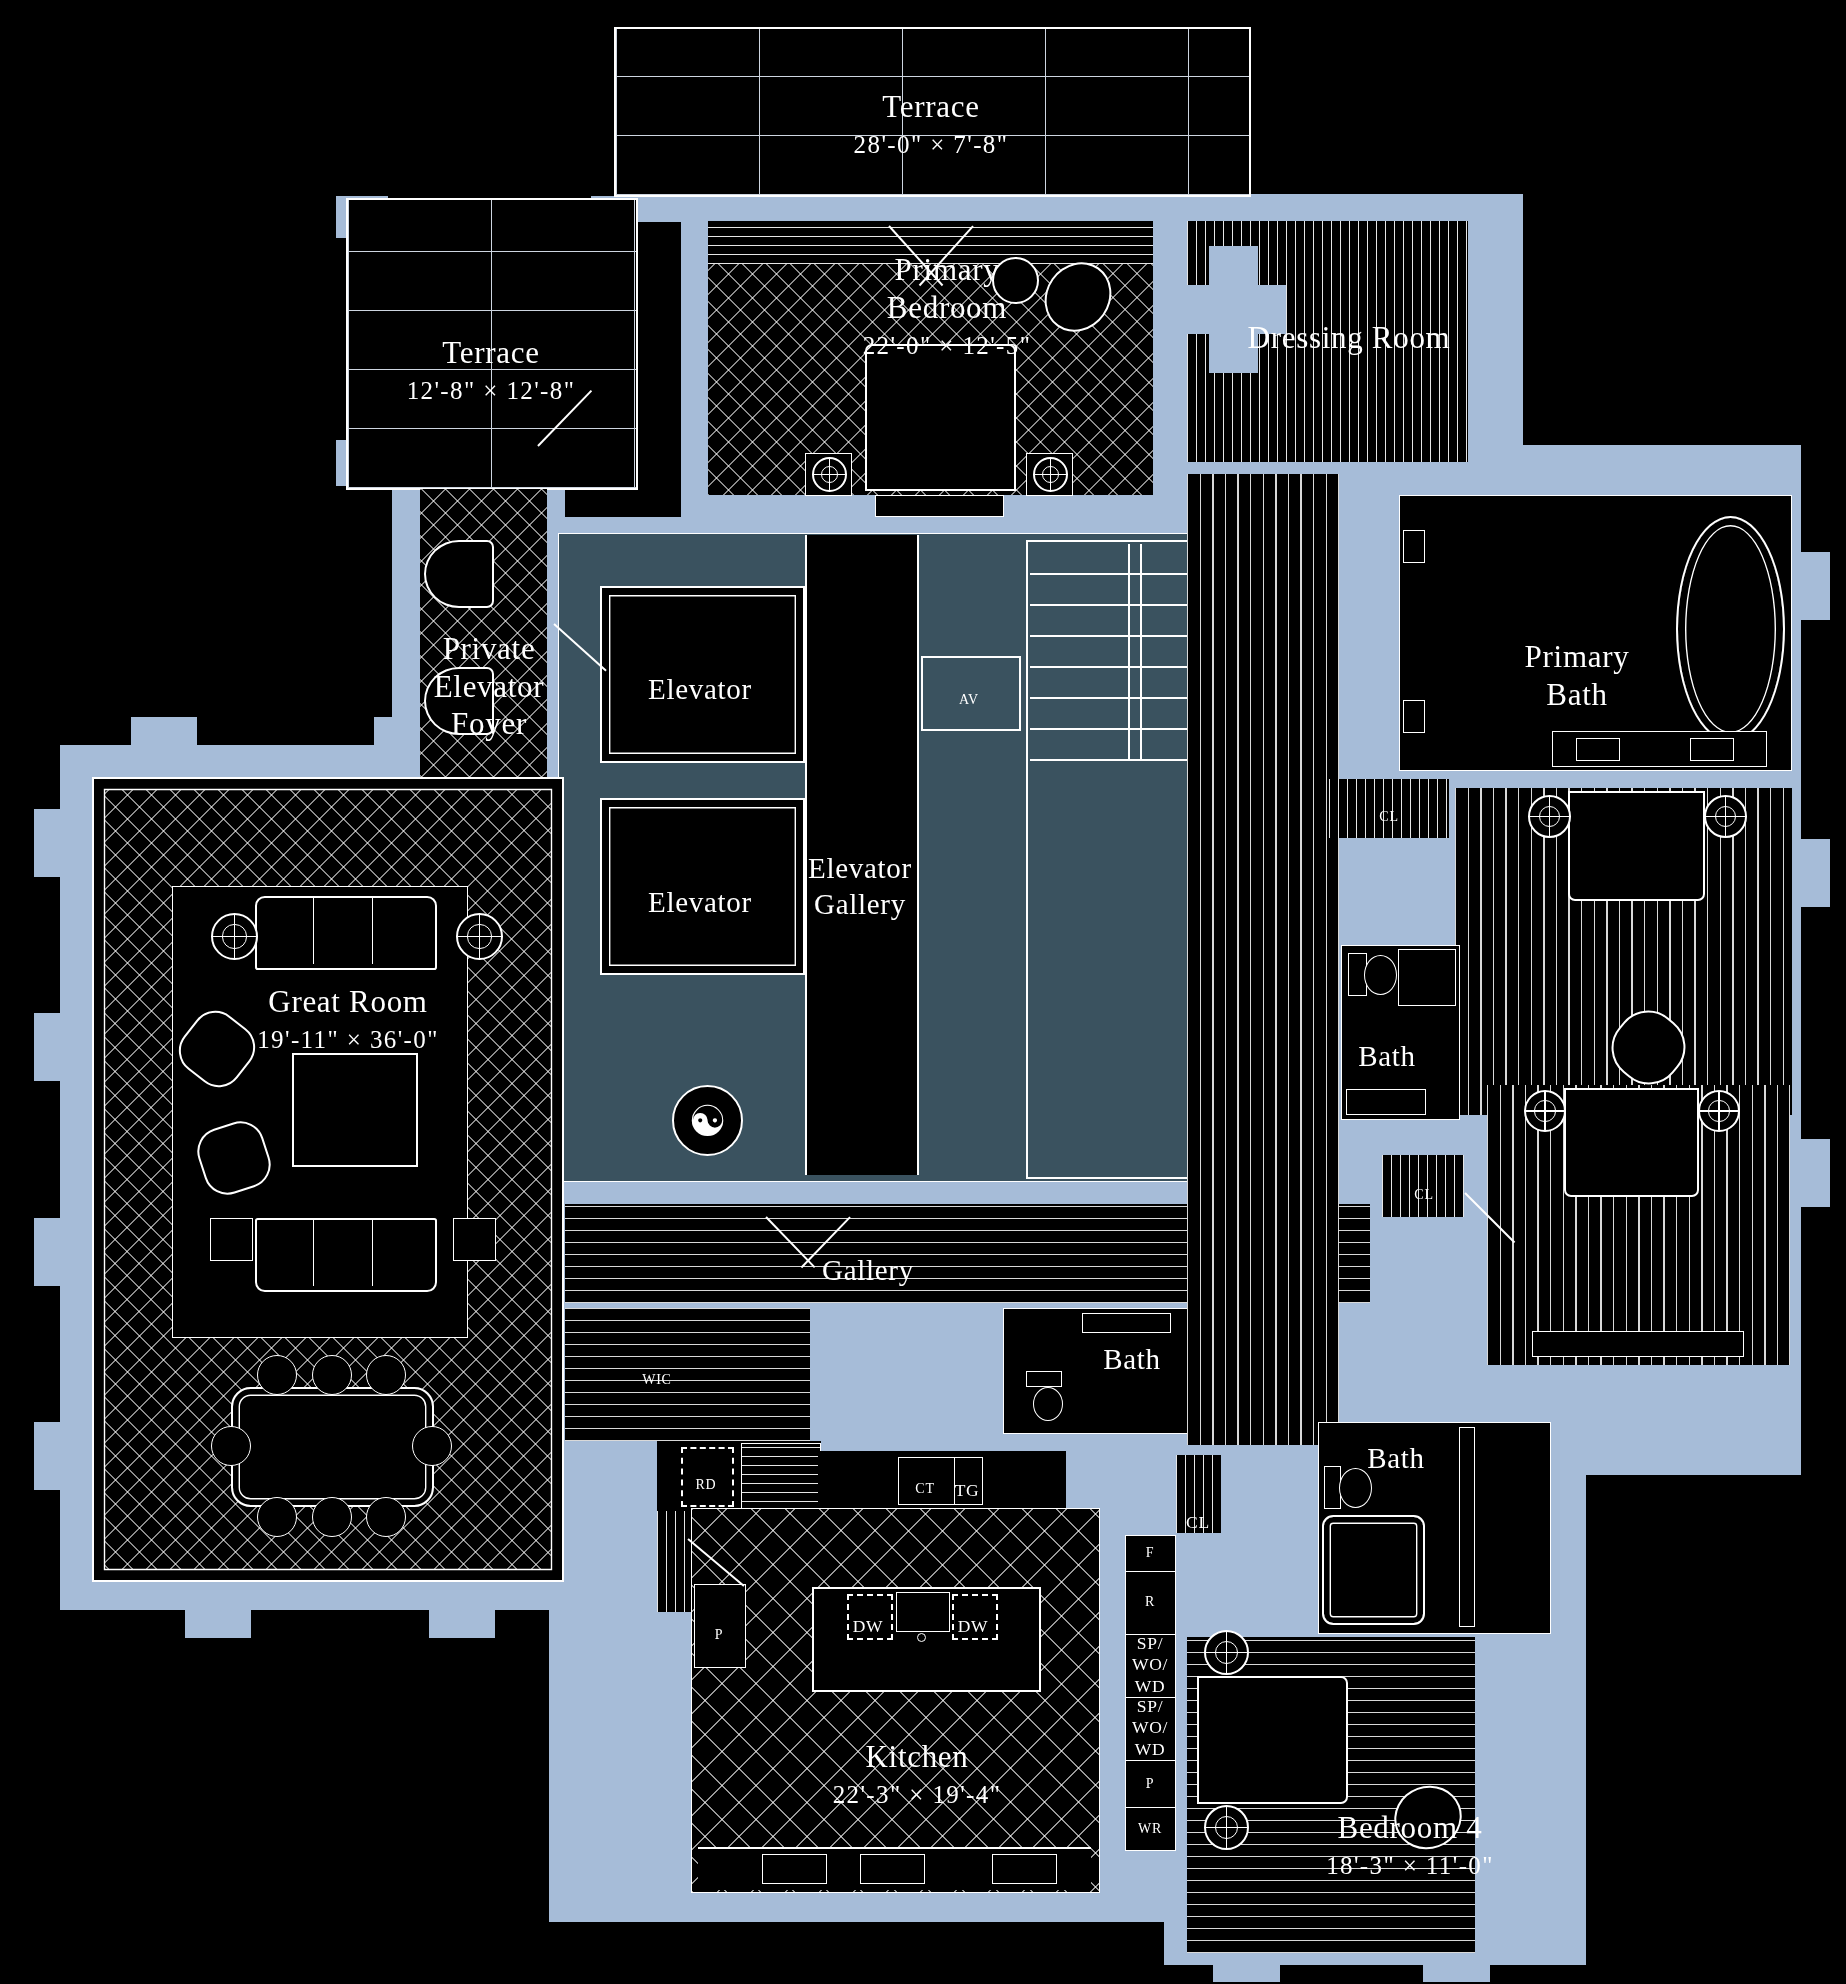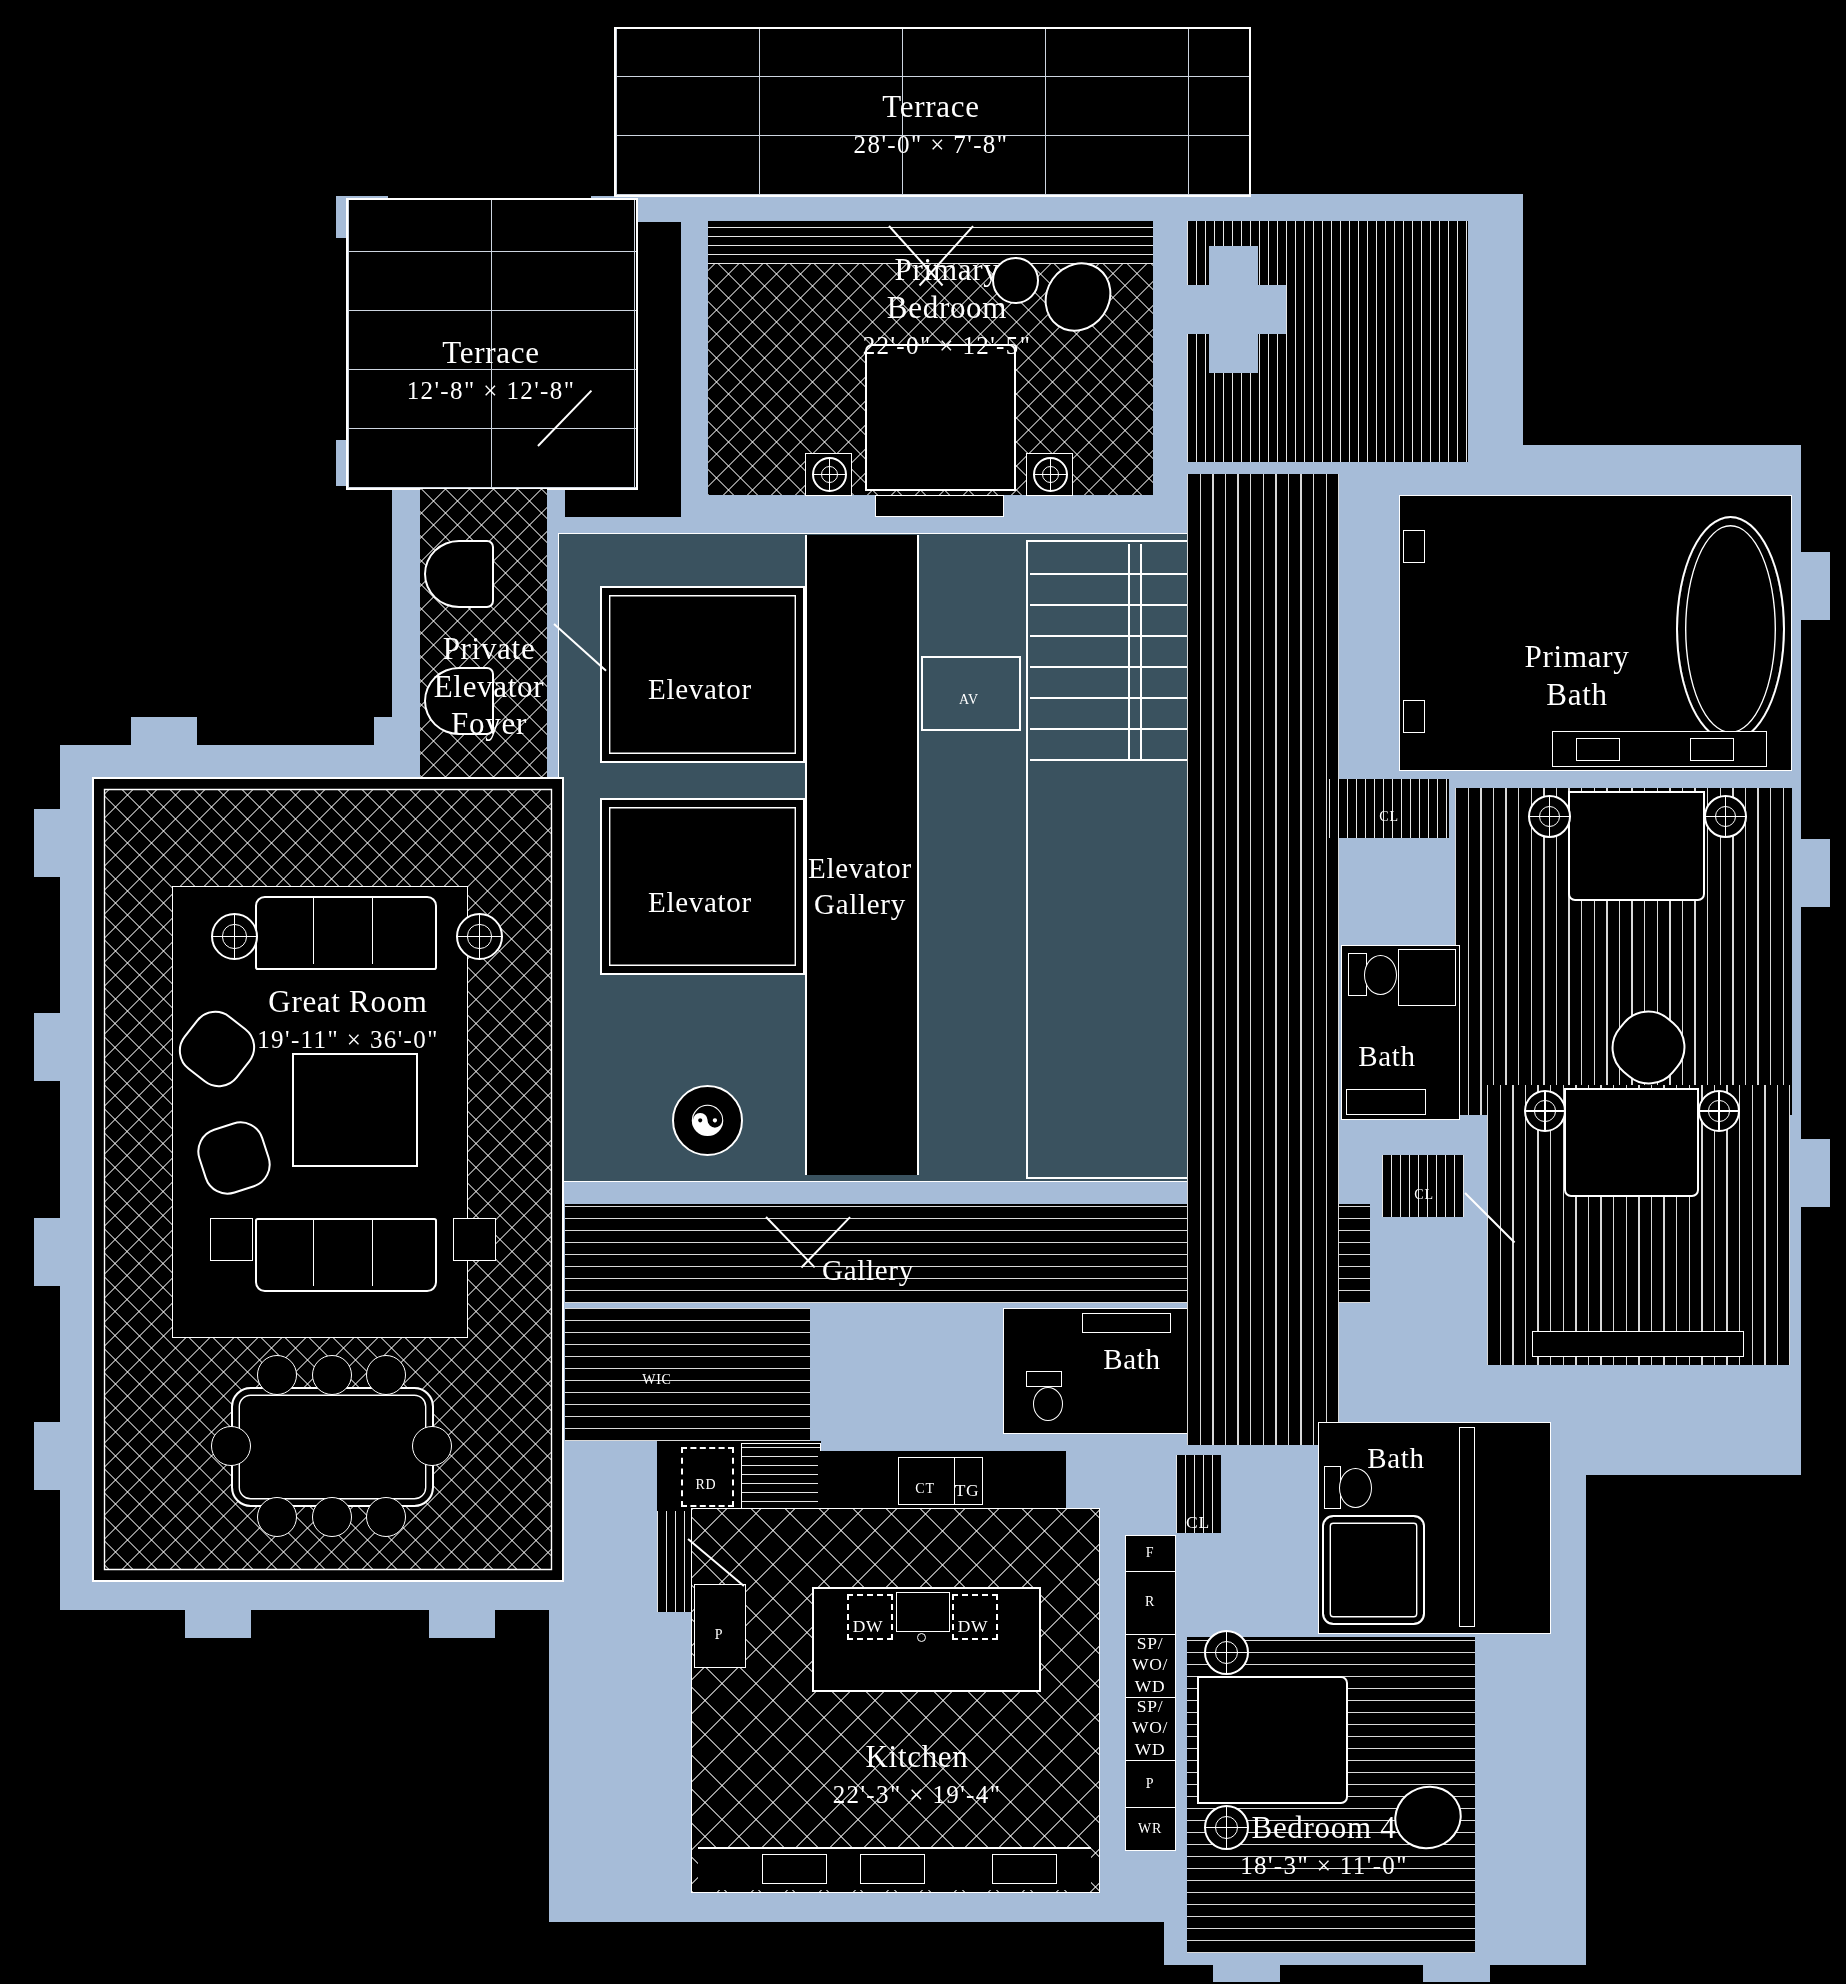--- a/index.html
+++ b/index.html
@@ -106,20 +106,23 @@
   <div class="furn f2" style="left:805px;top:453px;width:45px;height:41px;"></div>
   <div class="flower" style="left:812px;top:457px;width:31px;height:31px;"></div>
   <div class="furn f2" style="left:1026px;top:453px;width:45px;height:41px;"></div>
   <div class="flower" style="left:1033px;top:457px;width:31px;height:31px;"></div>
   <div class="furn round" style="left:1046px;top:261px;width:60px;height:68px;transform:rotate(35deg);"></div>
   <div class="furn round" style="left:992px;top:257px;width:43px;height:43px;"></div>
 
   <div class="room stripev" style="left:1187px;top:221px;width:281px;height:241px;"></div>
   <div class="wall" style="left:1181px;top:285px;width:105px;height:49px;"></div>
   <div class="wall" style="left:1209px;top:246px;width:49px;height:127px;"></div>
+  <div class="lbl lg" style="left:1349px;top:319px;">
+    <span>Dressing Room</span>
+  </div>
 
   <div class="room herr" style="left:420px;top:489px;width:127px;height:312px;"></div>
   <div class="lbl lg" style="left:489px;top:668px;">
     <span>Private
 Elevator
 Foyer</span>
   </div>
   <div class="furn" style="left:424px;top:540px;width:66px;height:64px;border-radius:50% 7px 7px 50%;"></div>
   <div class="furn" style="left:424px;top:667px;width:66px;height:64px;border-radius:50% 7px 7px 50%;"></div>
 
@@ -318,21 +321,21 @@
   <div class="room thin" style="left:1318px;top:1422px;width:231px;height:210px;"></div>
   <div class="lbl md" style="left:1396px;top:1441px;">
     <span>Bath</span>
   </div>
   <div class="furn f2" style="left:1324px;top:1466px;width:15.4px;height:41px;"></div>
   <div class="furn f2 round" style="left:1339px;top:1468px;width:31px;height:38px;"></div>
   <div class="furn" style="left:1322px;top:1515px;width:99px;height:106px;border-radius:11.2px;box-shadow:inset 0 0 0 5.6px #000, inset 0 0 0 7px #fff;"></div>
   <div class="furn f2" style="left:1459px;top:1427px;width:14px;height:198px;"></div>
 
   <div class="room planksh" style="left:1187px;top:1637px;width:288px;height:316px;"></div>
-  <div class="lbl lg" style="left:1324px;top:1845px;">
+  <div class="lbl lg" style="left:1410px;top:1845px;">
     <span>Bedroom 4</span><span class="dims">18'-3" × 11'-0"</span>
   </div>
   <div class="furn" style="left:1197px;top:1676px;width:147px;height:124px;border-radius:0 7px 7px 0;"></div>
   <div class="pillow" style="left:1202px;top:1683px;width:28px;height:53px;"></div>
   <div class="pillow" style="left:1202px;top:1740px;width:28px;height:53px;"></div>
   <div class="flower" style="left:1204px;top:1630px;width:41px;height:41px;"></div>
   <div class="flower" style="left:1204px;top:1805px;width:41px;height:41px;"></div>
   <div class="furn round" style="left:1394px;top:1786px;width:64px;height:59px;transform:rotate(-20deg);"></div>
 
   <div class="doorline" style="left:889px;top:225px;width:80px;transform:rotate(48deg);"></div>

